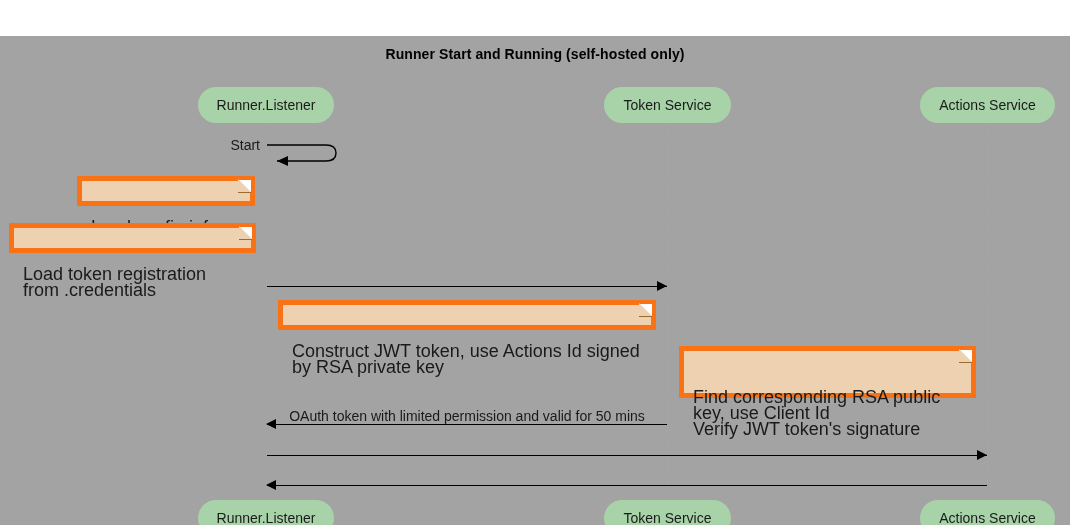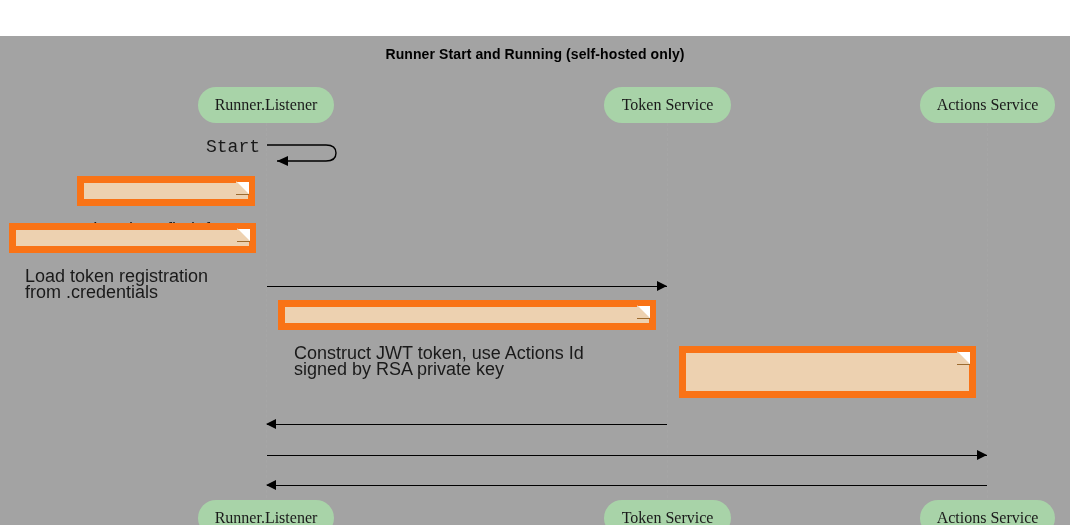--- a/index.html
+++ b/index.html
@@ -38,30 +38,29 @@
   }
   
   .participant {
     position: absolute;
     height: 36px;
     border-radius: 18px;
     background: #a8d3a8;
     display: flex;
     align-items: center;
     justify-content: center;
-    font-size: 16px;
+    font-size: 14px;
     color: #1a1a1a;
     box-sizing: border-box;
-    font-family: Liberation Serif, serif;
   }
   
   .note {
     position: absolute;
     background: #edd1b0;
-    border: 7px solid #f97316;
+    border: 5px solid #f97316;
     box-sizing: border-box;
     font-size: 18px;
     color: #1a1a1a;
     padding: 6px 9px 6px 9px;
     line-height: 16px;
     white-space: pre-line;
   }
   .note .fold {
     position: absolute;
     top: -1px;
@@ -100,25 +99,24 @@
     border-bottom: 5px solid transparent;
     border-left: 10px solid #000;
   }
   .arrowhead.left {
     border-top: 5px solid transparent;
     border-bottom: 5px solid transparent;
     border-right: 10px solid #000;
   }
   .msg-label {
     position: absolute;
-    font-size: 18px;
+    font-size: 14px;
     color: #1a1a1a;
     text-align: center;
     white-space: nowrap;
-    font-family: Liberation Mono, monospace;
   }
   .msg-label.rightalign {
     text-align: right;
   }
   .selfloop {
     position: absolute;
   }
 </style>
 </head>
 <body>
@@ -170,22 +168,25 @@
   <div class="msg-line" style="left:267px; top:250px; width:400px;"></div>
   <div class="arrowhead right" style="left:657px; top:245px;"></div>
 
   <div class="note" style="left:278px; top:264px; width:378px; height:30px;">
     <span class="fold"></span>
     <span>Construct JWT token, use Actions Id signed by RSA private key</span>
   </div>
 
   <div class="note" style="left:679px; top:310px; width:297px; height:52px;">
     <span class="fold"></span>
+    <span>Find corresponding RSA public key, use Client Id
+Verify JWT token's signature</span>
   </div>
 
+  <div class="msg-label" style="left:267px; top:372px; width:400px;">OAuth token with limited permission and valid for 50 mins</div>
   <div class="msg-line" style="left:267px; top:388px; width:400px;"></div>
   <div class="arrowhead left" style="left:266px; top:383px;"></div>
 
   <div class="msg-line" style="left:267px; top:419px; width:720px;"></div>
   <div class="arrowhead right" style="left:977px; top:414px;"></div>
 
   <div class="msg-line" style="left:267px; top:449px; width:720px;"></div>
   <div class="arrowhead left" style="left:266px; top:444px;"></div>
 
 </div>

